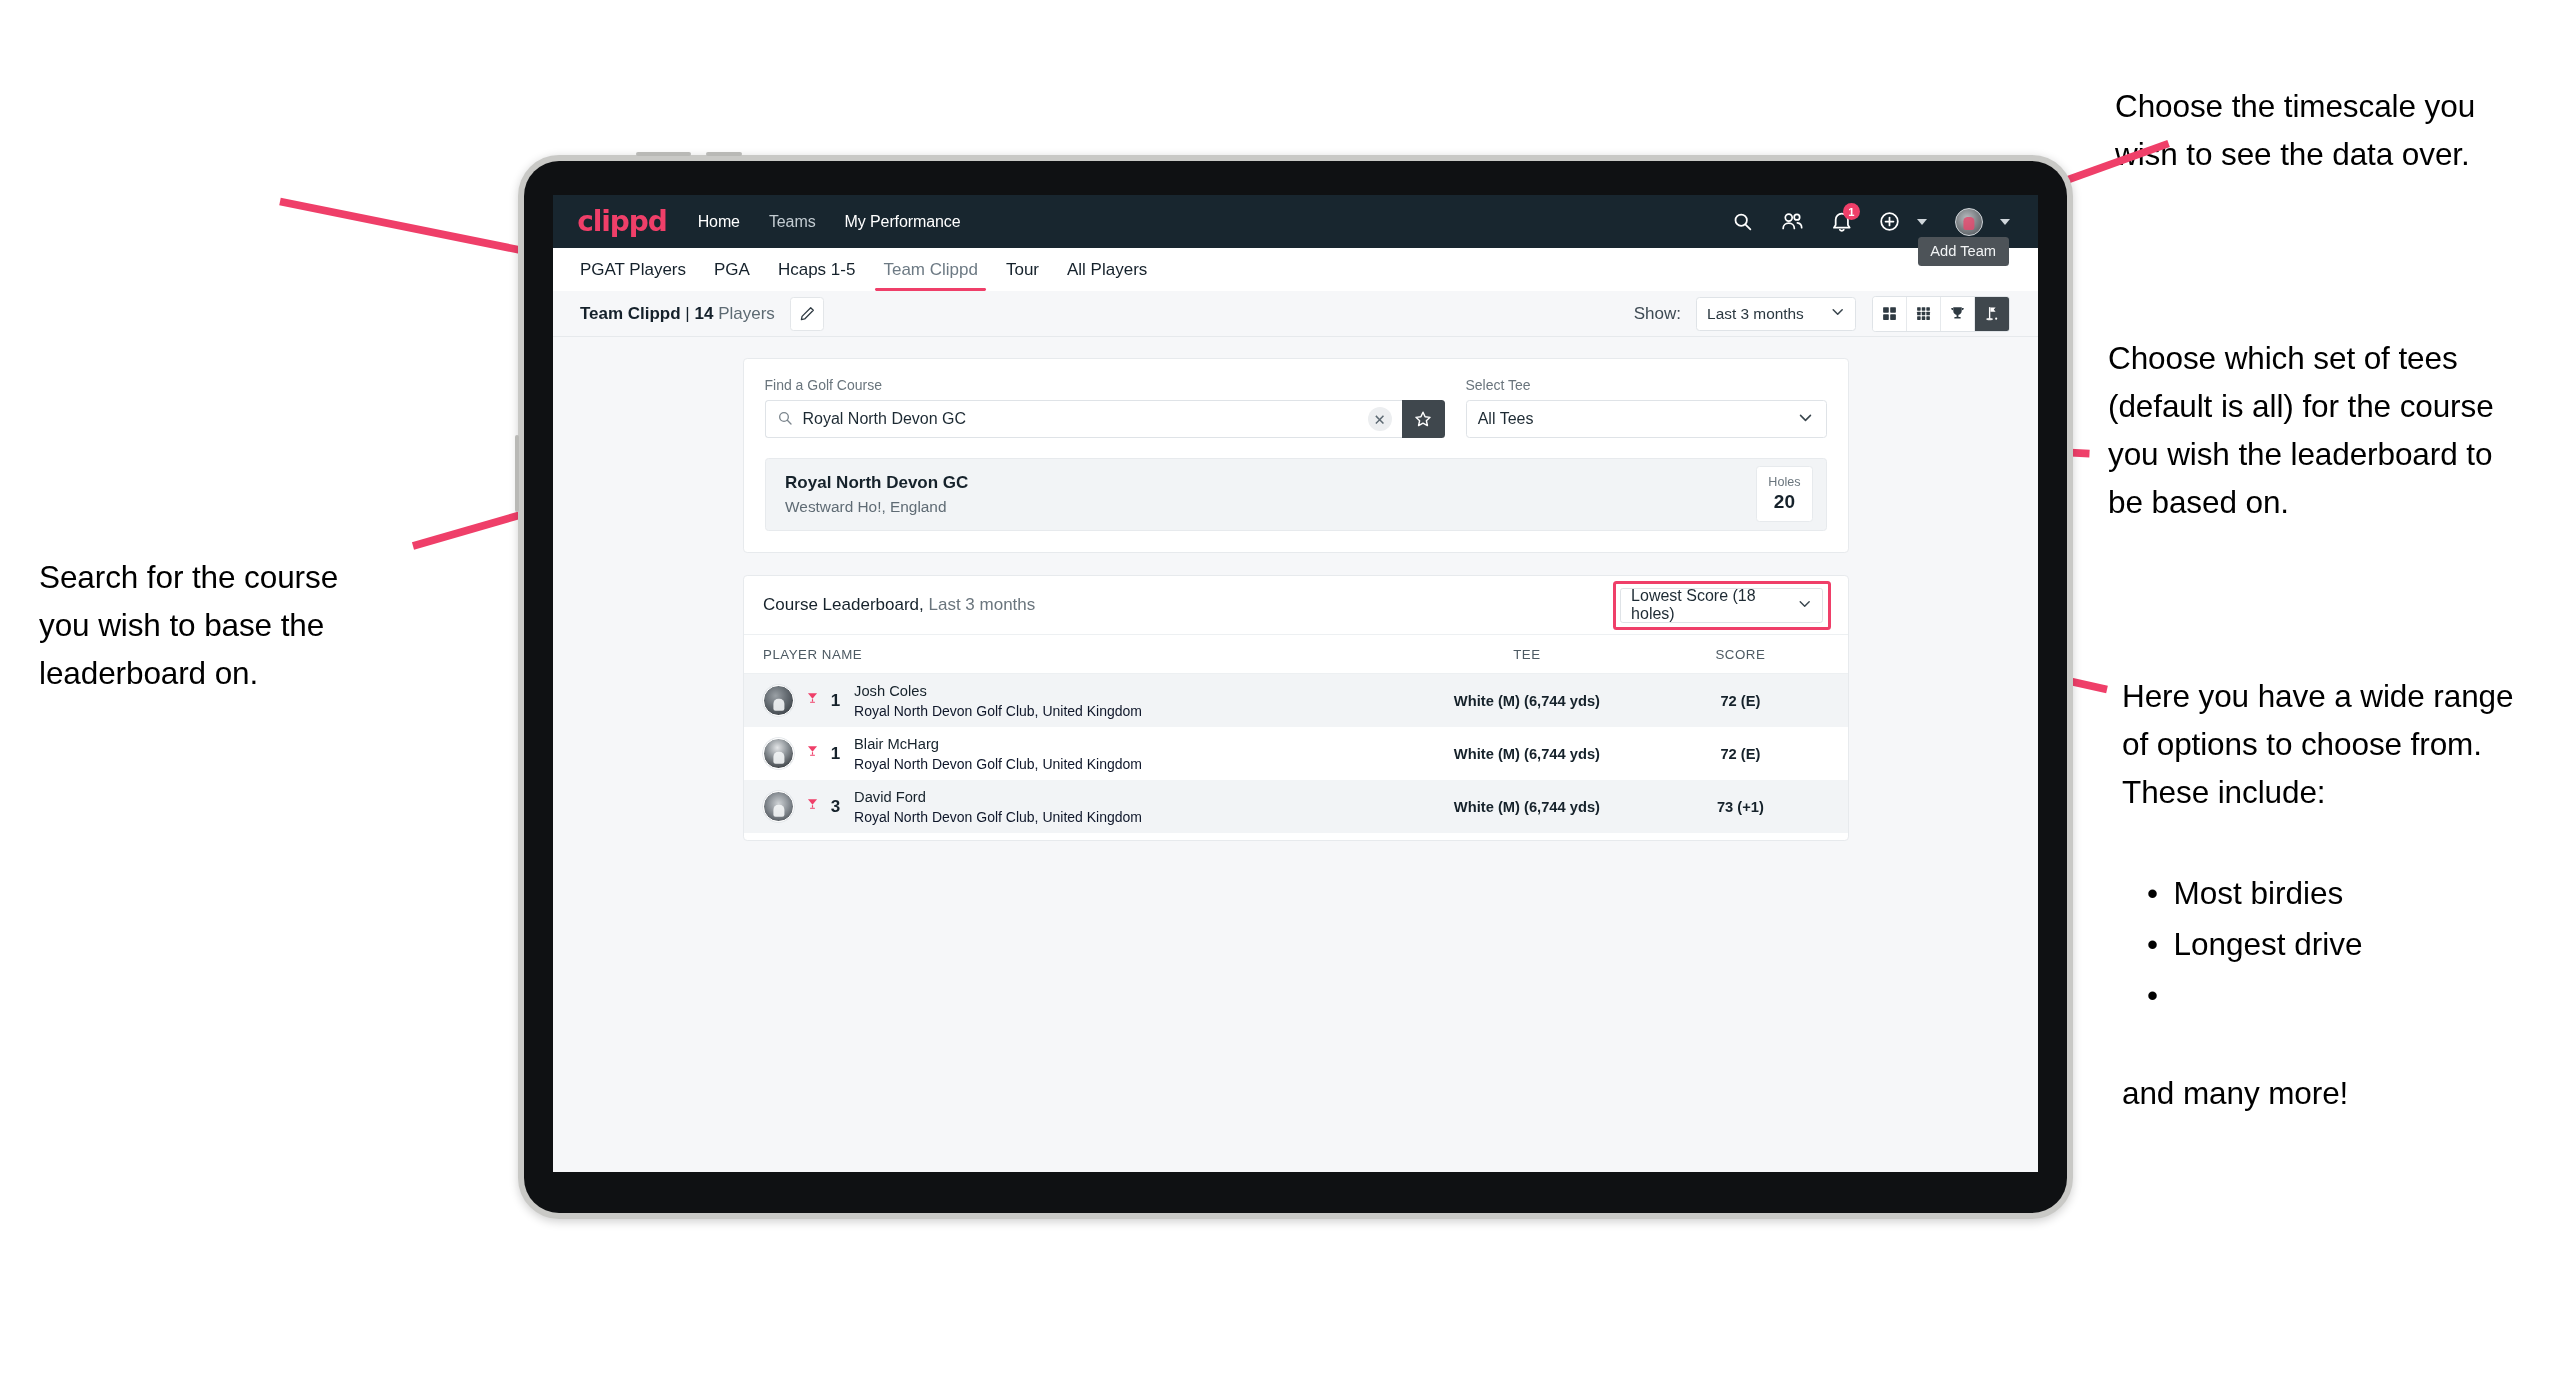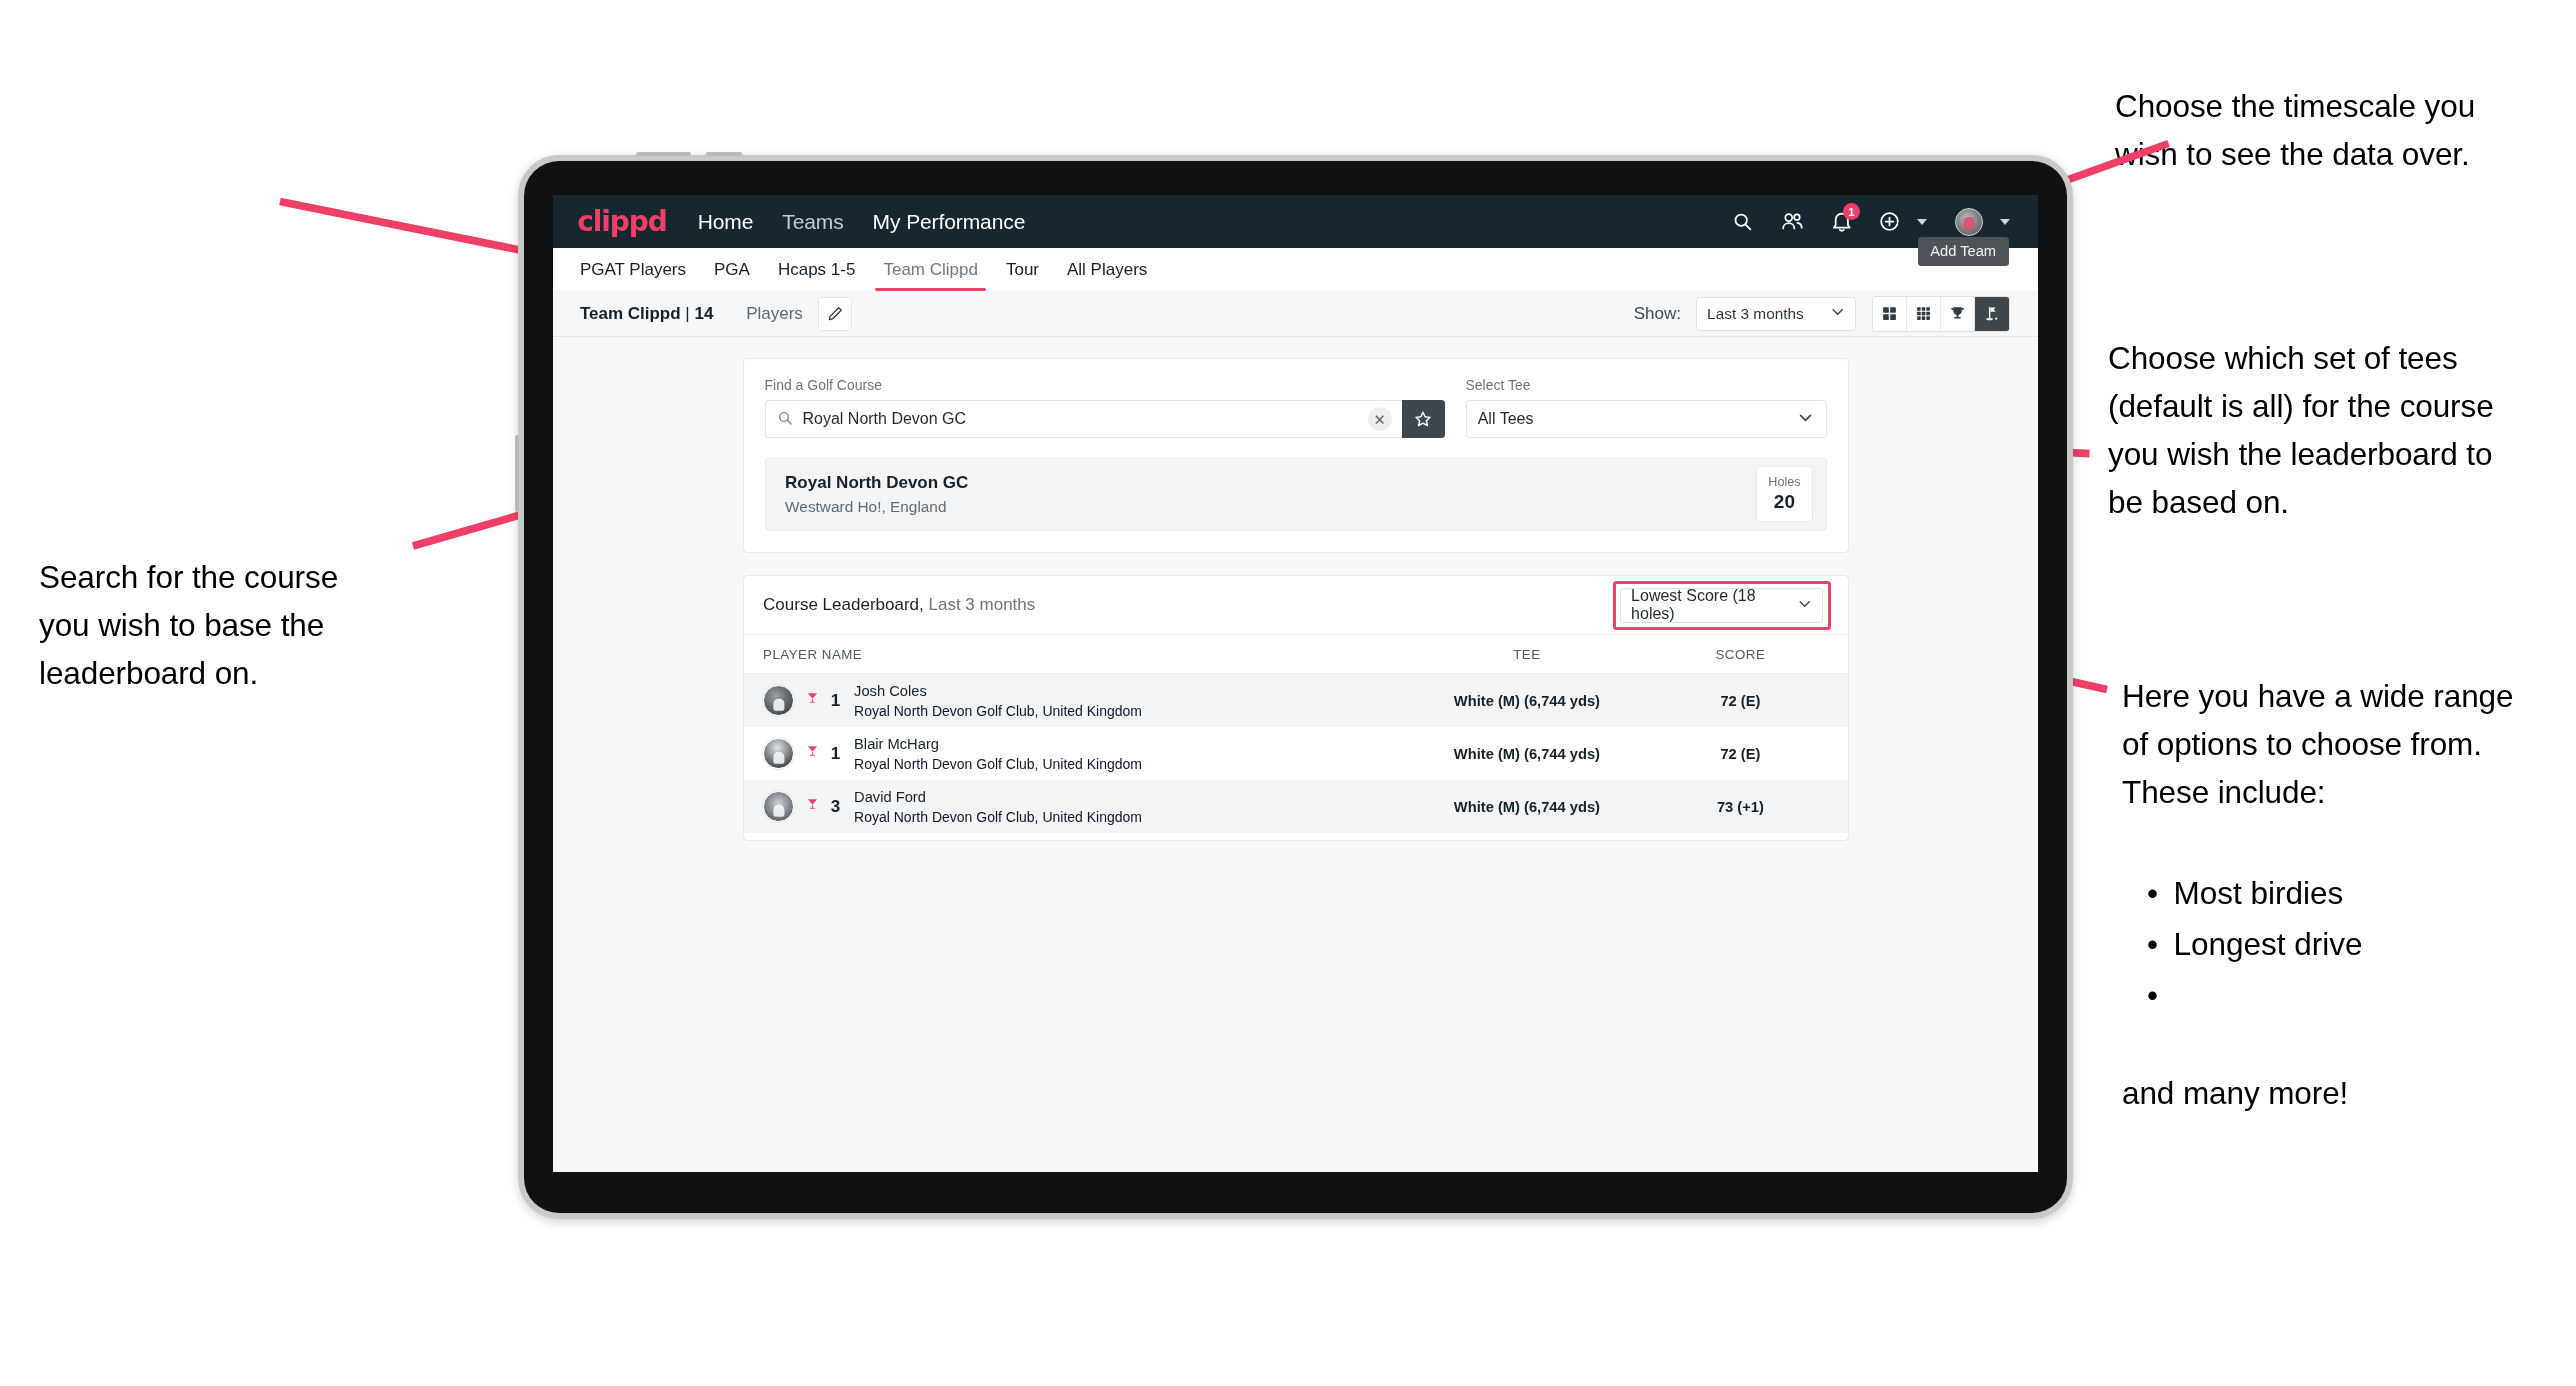--- a/index.html
+++ b/index.html
@@ -63,21 +63,21 @@
   .logo {
     color: #ef3f69;
     font-size: 28px;
     font-weight: 700;
     letter-spacing: -1.1px;
     font-family: "DejaVu Sans", sans-serif;
     margin-right: 31px;
   }
   .nav-links { display: flex; align-items: center; gap: 29px; }
   .nav-link {
-    color: #c3ccd2; font-size: 21px; letter-spacing: -0.1px;
+    color: #c3ccd2; font-size: 16px; letter-spacing: -0.1px;
   }
   .nav-link.active { color: #ffffff; }
   .header-right { margin-left: auto; display: flex; align-items: center; gap: 28px; }
   .hicon { display: flex; align-items: center; justify-content: center; position: relative; }
   .badge {
     position: absolute; top: -8.4px; right: -9px;
     background: #ef3f69; color: #fff;
     font-size: 11.2px; font-weight: 700;
     min-width: 17.5px; height: 17.5px; border-radius: 9px;
     display: flex; align-items: center; justify-content: center;
@@ -123,21 +123,21 @@
 
   
   .subbar {
     height: 46px; background: #f6f7f9;
     border-bottom: 0.7px solid #e6e9ec;
     display: flex; align-items: center;
     padding: 0 28px 0 26.6px;
   }
   .team-title { font-size: 17px; color: #15212b; }
   .team-title b { font-weight: 700; }
-  .team-title .muted { color: #5d6a73; margin-left: 28px; }
+  .team-title .muted { color: #5d6a73; }
   .edit-btn {
     width: 34px; height: 34px; margin-left: 15.4px;
     background: #ffffff; border: 0.7px solid #e3e6e9; border-radius: 3.5px;
     display: flex; align-items: center; justify-content: center;
   }
   .subbar-right { margin-left: auto; display: flex; align-items: center; gap: 15.4px; }
   .show-label { font-size: 17px; color: #3d4a53; }
   .select-show {
     width: 160px; height: 34px; background: #fff;
     border: 0.7px solid #dfe3e7; border-radius: 3.5px;

